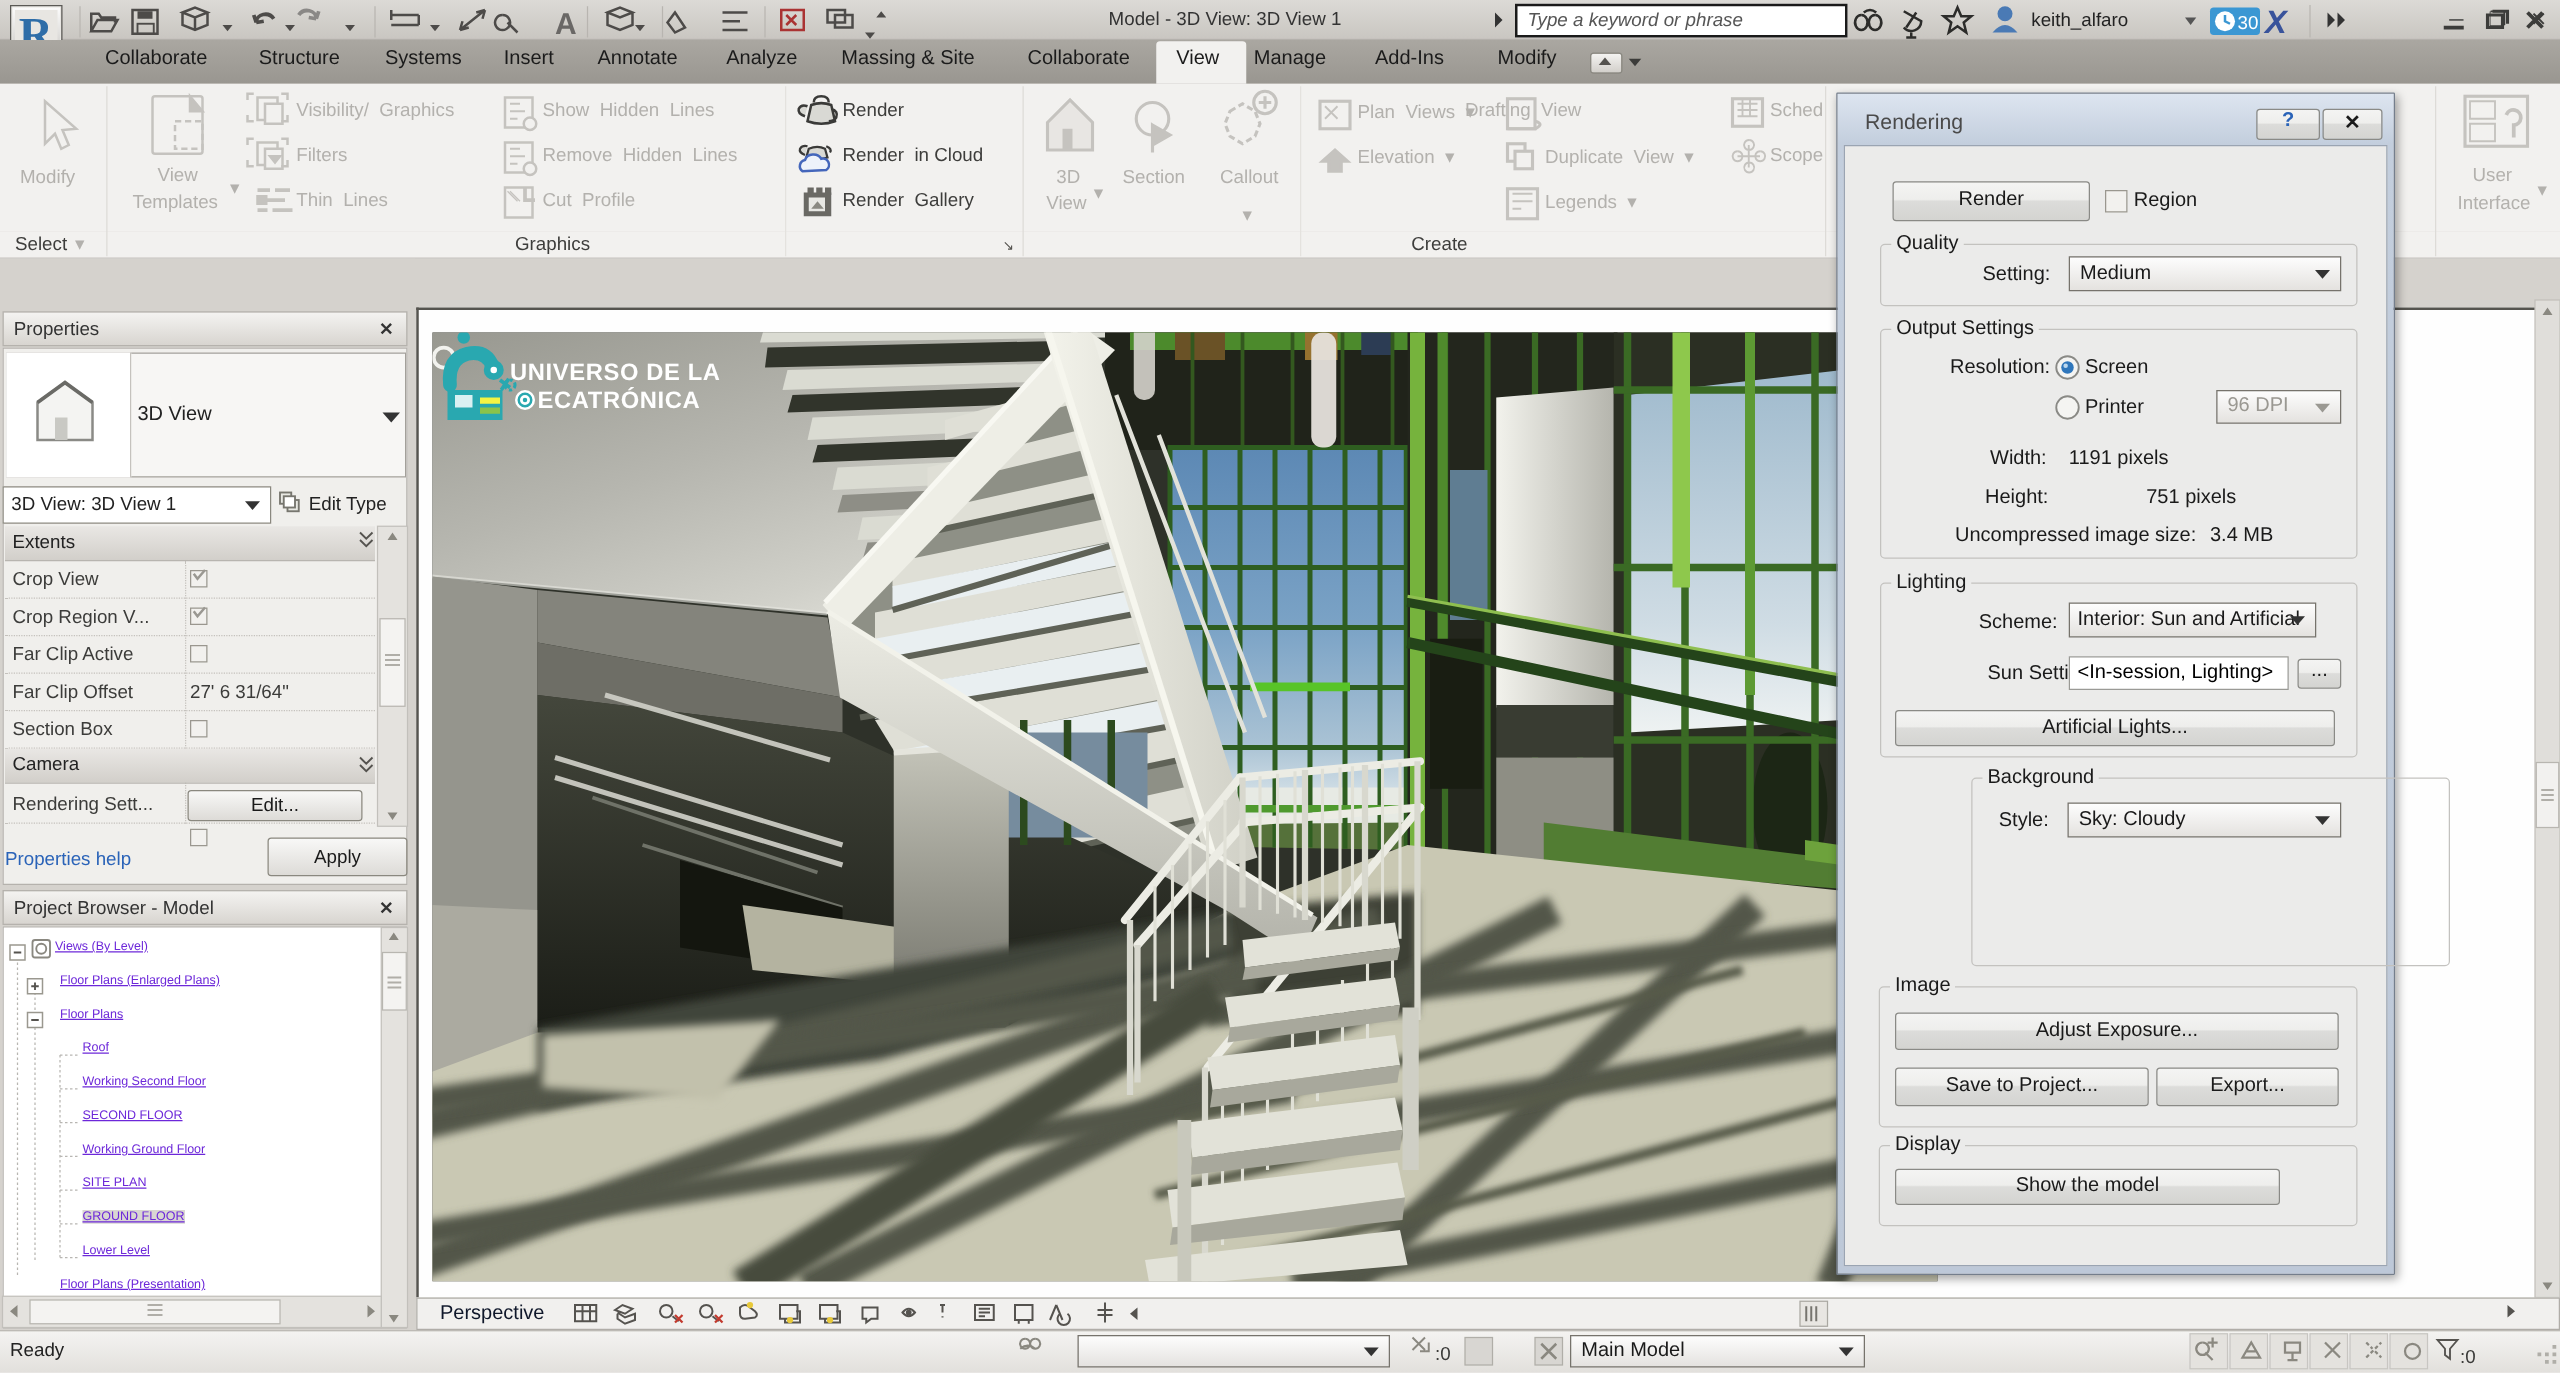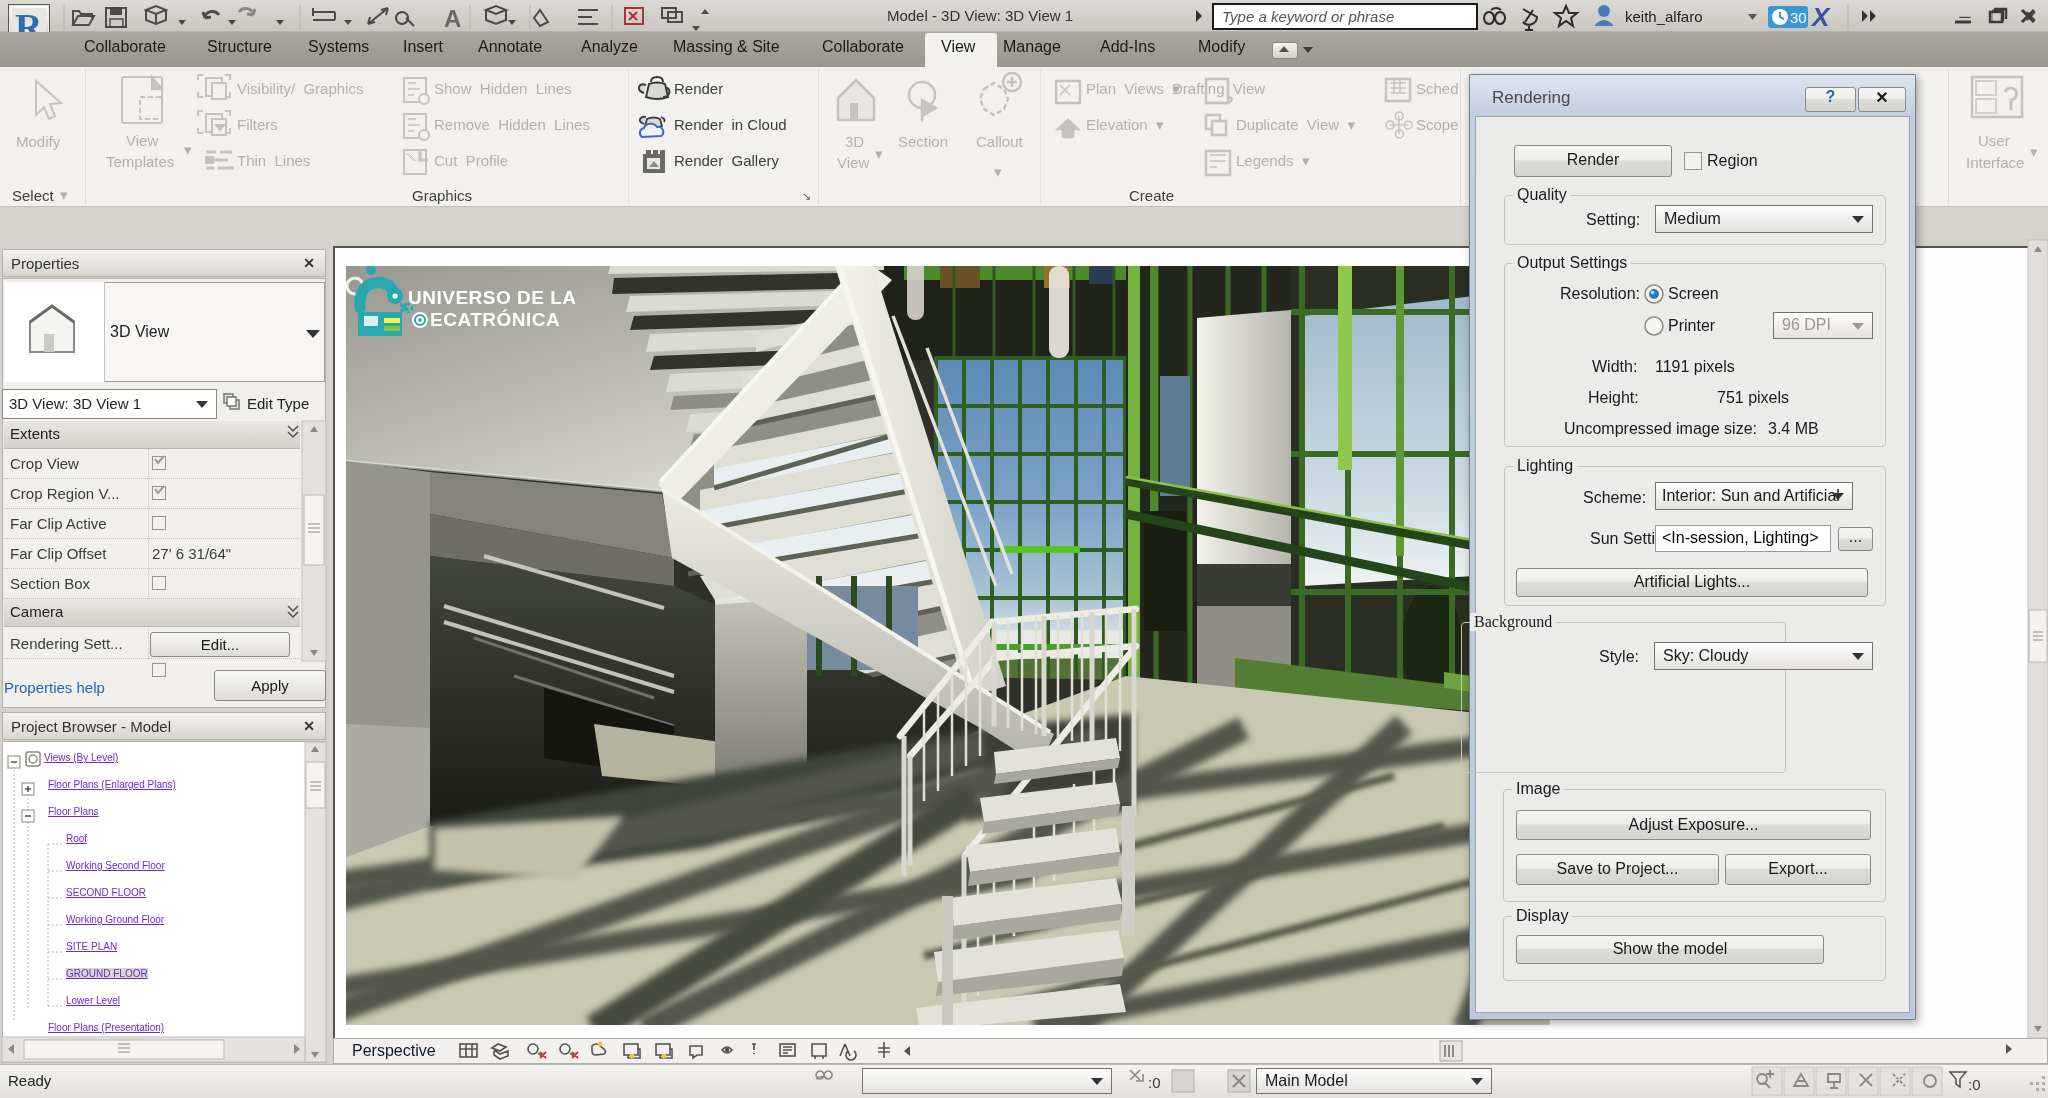--- a/index.html
+++ b/index.html
@@ -738,21 +738,21 @@
 <div class="abs grp" style="left:1504px; top:466px; width:382px; height:140px;">
     <span class="grplbl">Lighting</span>
   </div>
 <div class="abs dlbl" style="left:1583px; top:489px;">Scheme:</div>
 <div class="abs combo" style="left:1655px; top:482px; width:198px; height:28px; padding:4px 6px;">Interior: Sun and Artificial<span class="carrow"></span></div>
 <div class="abs dlbl" style="left:1554px; top:530px;margin-left:36px;">Sun Setting:</div>
 <div class="abs" style="left:1655px; top:525px; width:176px; height:27px; background:#fff; border:1px solid #9a9a96; font-size:16px; padding:3px 6px;">&lt;In-session, Lighting&gt;</div>
 <div class="abs dbtn" style="left:1838px; top:527px; width:35px; height:24px;">...</div>
 <div class="abs dbtn" style="left:1516px; top:568px; width:352px; height:29px; padding-top:4px;">Artificial Lights...</div>
 
-<div class="abs grp" style="left:1461px; top:622px; width:325px; height:151px;font-family:Liberation Serif, serif;">
+<div class="abs grp" style="left:1577px; top:622px; width:383px; height:151px;">
     <span class="grplbl">Background</span>
   </div>
 <div class="abs dlbl" style="left:1599px; top:648px;">Style:</div>
 <div class="abs combo" style="left:1654px; top:642px; width:219px; height:28px; padding:4px 8px;">Sky: Cloudy<span class="carrow"></span></div>
 
 <div class="abs grp" style="left:1503px; top:789px; width:383px; height:113px;">
     <span class="grplbl">Image</span>
   </div>
 <div class="abs dbtn" style="left:1516px; top:810px; width:355px; height:30px; padding-top:5px;">Adjust Exposure...</div>
 <div class="abs dbtn" style="left:1516px; top:854px; width:203px; height:31px; padding-top:5px;">Save to Project...</div>

